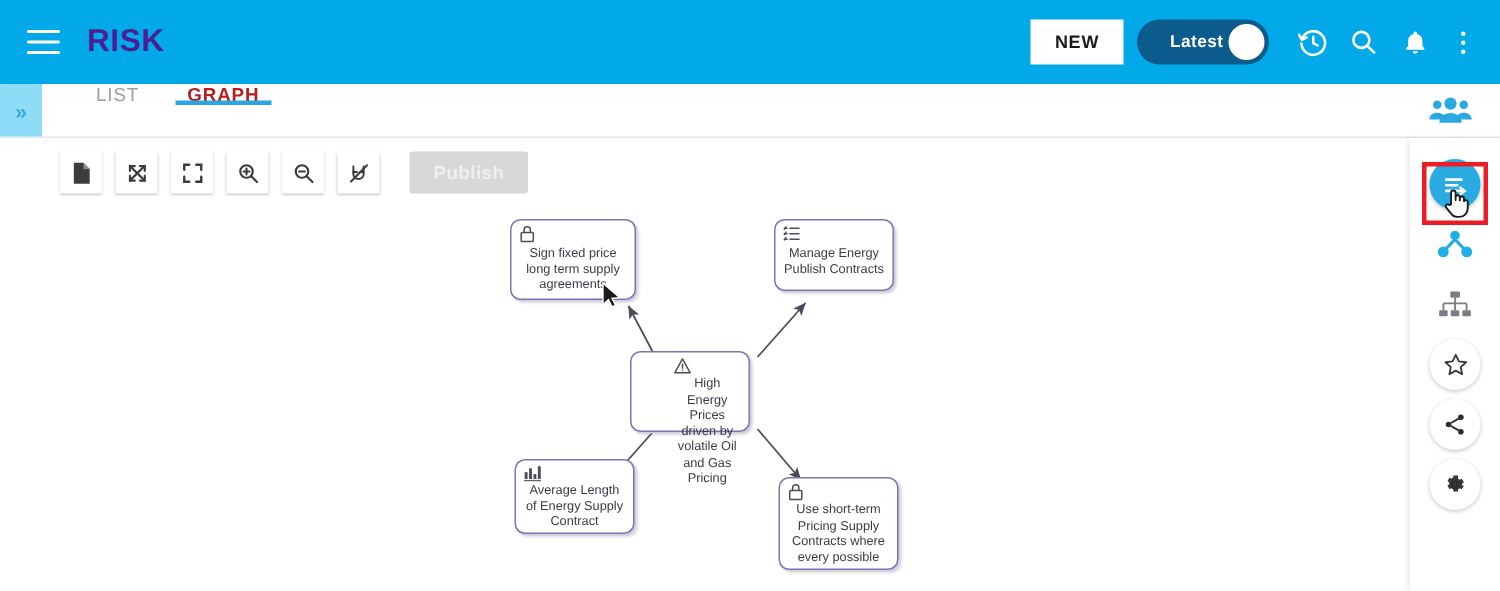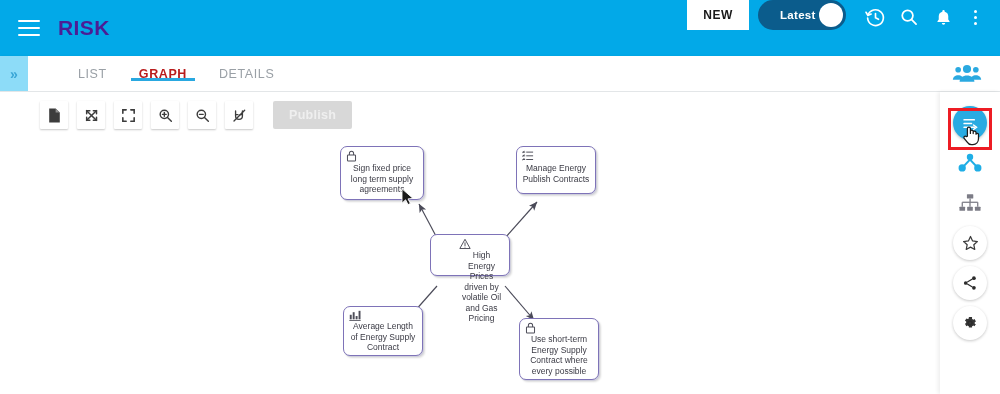--- a/index.html
+++ b/index.html
@@ -20,21 +20,21 @@
   .hamburger {
     width: 22px; height: 16px; margin-left: 18px; margin-right: 18px;
     display: flex; flex-direction: column; justify-content: space-between;
     cursor: pointer;
   }
   .hamburger span { display: block; height: 2px; width: 100%; background: #fff; border-radius: 1px; }
   .app-title {
     color: #4c1d95; font-size: 21px; font-weight: bold; letter-spacing: .4px;
   }
   .header-right {
-    margin-left: auto; display: flex; align-items: flex-start; gap: 0;
+    margin-left: auto; display: flex; align-items: center; gap: 0;
     padding-right: 14px; height: 100%;
   }
   .new-btn {
     background: #ffffff; color: #1a1a1a; font-size: 12px; font-weight: bold;
     letter-spacing: .5px;
     width: 62px; height: 30px; border: none; cursor: pointer;
     display: flex; align-items: center; justify-content: center;
     margin-right: 9px;
   }
   .latest-toggle {
@@ -64,21 +64,21 @@
     position: absolute; left: 0; top: 56px; width: 1000px; height: 36px;
     background: #ffffff; border-bottom: 1px solid #e3e6e8;
     display: flex; align-items: stretch;
     box-shadow: 0 1px 3px rgba(0,0,0,.10);
   }
   .expander {
     width: 28px; background: #8ddcf8; color: #3aa6d6;
     display: flex; align-items: center; justify-content: center;
     font-size: 14px; font-weight: bold; cursor: pointer;
   }
-  .tabs { display: flex; align-items: center; padding-left: 34px; }
+  .tabs { display: flex; align-items: flex-start; padding-left: 20px; }
   .tab {
     display: flex; align-items: center; padding: 0 16px;
     font-size: 12.5px; letter-spacing: .6px; color: #9aa0a6; cursor: pointer;
     position: relative; font-weight: normal;
   }
   .tab.active { color: #b91c1c; font-weight: bold; }
   .tab.active::after {
     content: ""; position: absolute; left: 8px; right: 8px; bottom: 0;
     height: 3px; background: #29a8e0;
   }
@@ -195,21 +195,20 @@
           <i></i>
       </div>
     </div>
   </div>
 
   <div class="tabbar">
     <div class="expander">»</div>
     <div class="tabs">
       <div class="tab">LIST</div>
       <div class="tab active">GRAPH</div>
-      <div class="tab">DETAILS</div>
     </div>
     <div class="people-icon">
       <svg width="30" height="20" viewBox="0 0 34 22" fill="#2aa9e0">
         <circle cx="7" cy="6.2" r="3.2"></circle>
         <circle cx="27" cy="6.2" r="3.2"></circle>
         <path d="M1 17.5c0-3.3 2.7-5.2 6-5.2s6 1.9 6 5.2z"></path>
         <path d="M21 17.5c0-3.3 2.7-5.2 6-5.2s6 1.9 6 5.2z"></path>
         <circle cx="17" cy="5.4" r="4.6"></circle>
         <path d="M8.6 19.8c0-4.3 3.7-7.2 8.4-7.2s8.4 2.9 8.4 7.2z"></path>
       </svg>
@@ -312,21 +311,21 @@
           <path d="M1.0 6.9 L2.2 5.2"></path>
           <path d="M1.0 10.8 L2.2 9.1"></path>
           <line x1="1.0" y1="2.3" x2="3.0" y2="2.3"></line>
           <line x1="1.0" y1="6.3" x2="3.0" y2="6.3"></line>
           <line x1="1.0" y1="10.3" x2="3.0" y2="10.3"></line>
         </svg>
       </div>
       <div class="ntext">Manage Energy Publish Contracts</div>
     </div>
 
-    <div class="node" style="left:430px;top:96px;width:80px;height:42px;padding-left:28px;">
+    <div class="node" style="left:420px;top:96px;width:80px;height:54px;padding-left:28px;">
       <div class="nicon">
         <svg width="12" height="12" viewBox="0 0 13 13" fill="none" stroke="#4d4d58" stroke-width="1.05" stroke-linejoin="round">
           <path d="M6.5 1.4 L12.1 11.4 H0.9 Z"></path>
           <line x1="6.5" y1="5.2" x2="6.5" y2="8.2" stroke-linecap="round"></line>
           <circle cx="6.5" cy="9.8" r="0.55" fill="#4d4d58" stroke="none"></circle>
         </svg>
       </div>
       <div class="ntext">High Energy Prices driven by volatile Oil and Gas Pricing</div>
     </div>
 
@@ -343,21 +342,21 @@
       <div class="ntext">Average Length of Energy Supply Contract</div>
     </div>
 
     <div class="node" style="left:519px;top:180px;width:80px;height:62px;">
       <div class="nicon">
         <svg width="11" height="12" viewBox="0 0 12 13" fill="none" stroke="#4d4d58" stroke-width="1.1">
           <rect x="1.6" y="5.4" width="8.8" height="6.6" rx="0.8"></rect>
           <path d="M3.7 5.4V3.6a2.3 2.3 0 0 1 4.6 0v1.8"></path>
         </svg>
       </div>
-      <div class="ntext">Use short-term Energy Supply Contract where every possible</div>
+      <div class="ntext">Use short-term Pricing Supply Contracts where every possible</div>
     </div>
 
     <svg class="cursor-arrow" style="left:401px;top:50px;" width="14" height="18" viewBox="0 0 14 18">
       <path d="M1,0.8 L1,15.2 L4.6,11.8 L7.0,16.6 L9.4,15.4 L7.0,10.9 L12.0,10.4 Z" fill="#1b1b1b" stroke="#fff" stroke-width="0.9"></path>
     </svg>
   </div>
 
   <div class="rail">
 
     <div class="rail-btn filled">

